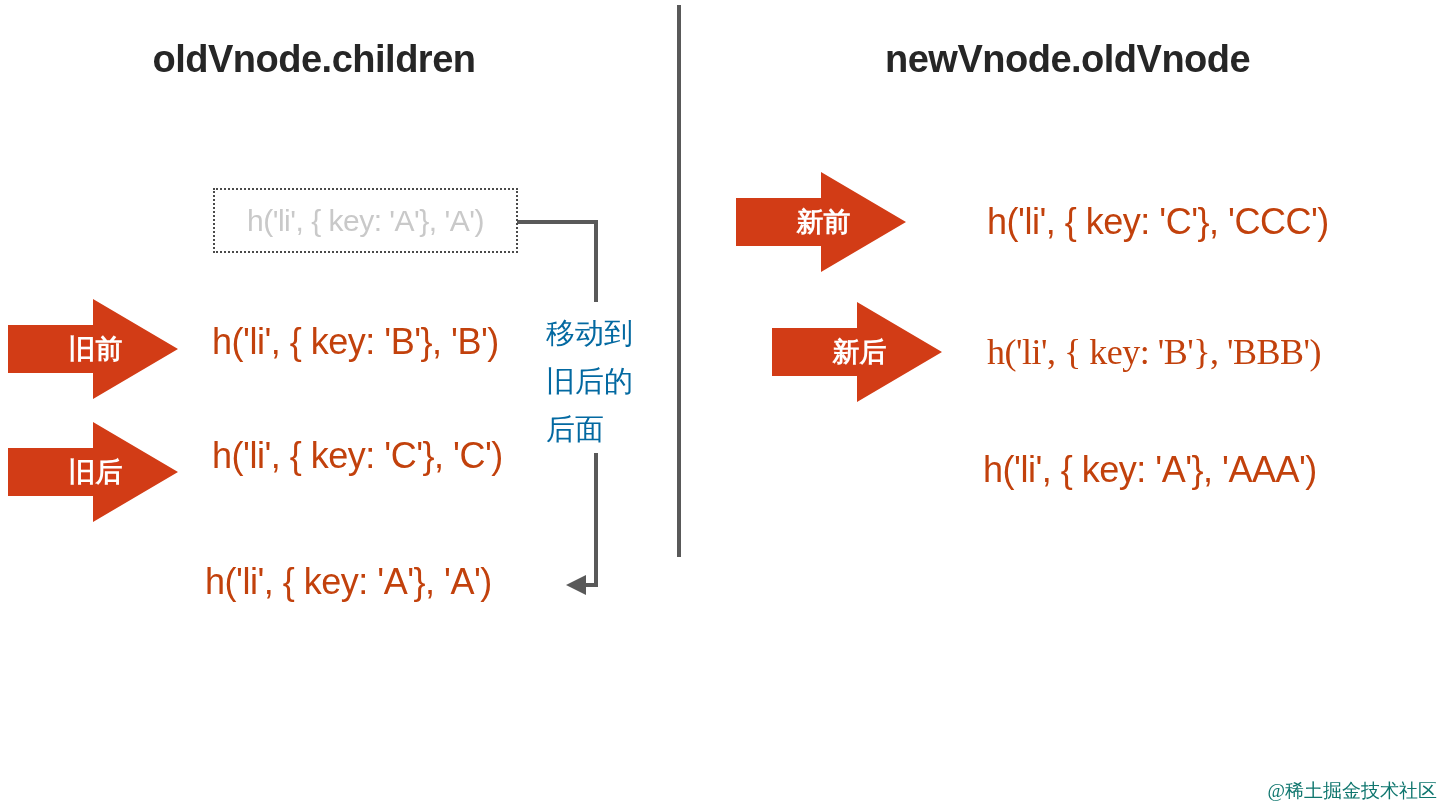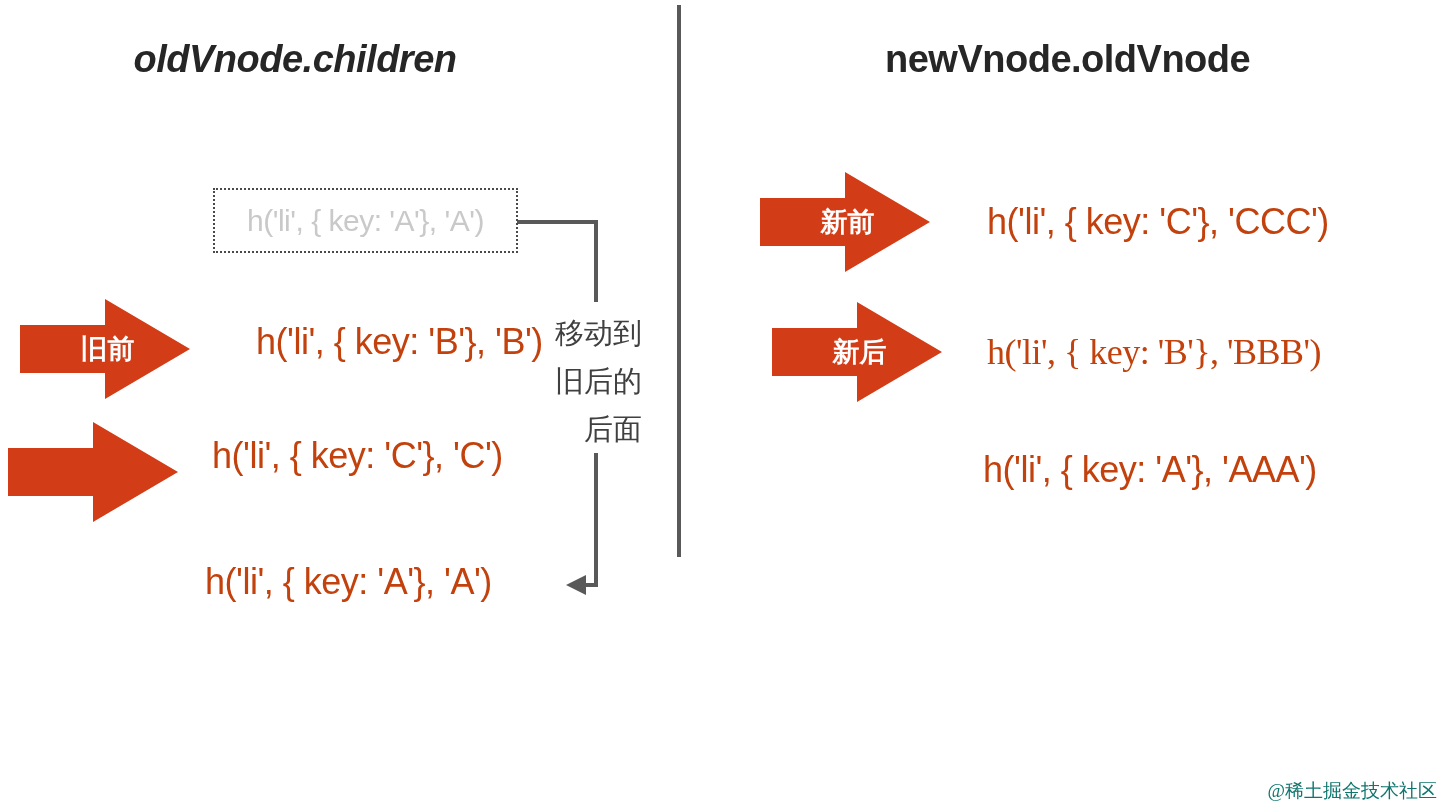--- a/index.html
+++ b/index.html
@@ -18,21 +18,21 @@
     position: absolute;
     top: 38px;
     width: 360px;
     text-align: center;
     font-size: 38px;
     font-weight: bold;
     letter-spacing: -0.5px;
     color: #262626;
     white-space: nowrap;
   }
-  .col-title.left  { left: 115px; font-style: italic; }
+  .col-title.left  { left: 134px; }
   .col-title.right { left: 885px; }
 
   
   .divider {
     position: absolute;
     left: 677px;
     top: 5px;
     width: 4px;
     height: 552px;
     background: #595959;
@@ -41,21 +41,21 @@
   
   .code {
     position: absolute;
     height: 48px;
     line-height: 48px;
     font-size: 36px;
     letter-spacing: -0.5px;
     color: #c2410c;
     white-space: nowrap;
   }
-  .row-old-b { left: 212px; top: 318px; margin-left: 44px; }
+  .row-old-b { left: 212px; top: 318px; }
   .row-old-c { left: 212px; top: 432px; }
   .row-old-a { left: 205px; top: 558px; }
   .row-new-c { left: 987px; top: 198px; }
   .row-new-b { left: 987px; top: 328px; font-family: Liberation Serif, serif; }
   .row-new-a { left: 983px; top: 446px; }
 
   
   .ghost-box {
     position: absolute;
     left: 213px;
@@ -88,45 +88,45 @@
     width: 85px;
     height: 100%;
     display: flex;
     align-items: center;
     justify-content: center;
     font-size: 27px;
     font-weight: bold;
     color: #ffffff;
     white-space: nowrap;
   }
-  .arrow-old-front { left: 20px;   top: 299px; }
+  .arrow-old-front { left: 8px;   top: 299px; }
   .arrow-old-back  { left: 8px;   top: 422px; }
-  .arrow-new-front { left: 760px; top: 172px; text-decoration: underline; }
+  .arrow-new-front { left: 736px; top: 172px; text-decoration: underline; }
   .arrow-new-back  { left: 772px; top: 302px; }
 
   
   .connector-svg {
     position: absolute;
     left: 0; top: 0;
     width: 1439px;
     height: 807px;
     pointer-events: none;
   }
 
   
   .move-note {
     position: absolute;
     left: 546px;
     top: 309px;
     width: 96px;
     background: #ffffff;
-    text-align: right;
+    text-align: left;
     font-size: 29px;
     line-height: 48px;
-    color: #404040;
+    color: #0369a1;
   }
   .move-note span { display: block; white-space: nowrap; }
 
   
   .watermark {
     position: absolute;
     right: 2px;
     top: 778px;
     font-size: 19px;
     color: #0f766e;
@@ -158,20 +158,21 @@
     <svg width="170" height="100" viewBox="0 0 170 100" xmlns="http://www.w3.org/2000/svg">
       <polygon points="0,26 85,26 85,0 170,50 85,100 85,74 0,74" fill="#d23c16"></polygon>
     </svg>
     <span class="arrow-label">旧前</span>
   </div>
 
   <div class="block-arrow arrow-old-back">
     <svg width="170" height="100" viewBox="0 0 170 100" xmlns="http://www.w3.org/2000/svg">
       <polygon points="0,26 85,26 85,0 170,50 85,100 85,74 0,74" fill="#d23c16"></polygon>
     </svg>
+    <span class="arrow-label">旧后</span>
   </div>
 
   <div class="code row-old-b">h('li', { key: 'B'}, 'B')</div>
   <div class="code row-old-c">h('li', { key: 'C'}, 'C')</div>
   <div class="code row-old-a">h('li', { key: 'A'}, 'A')</div>
 
   <div class="move-note">
     <span>移动到</span>
     <span>旧后的</span>
     <span>后面</span>

